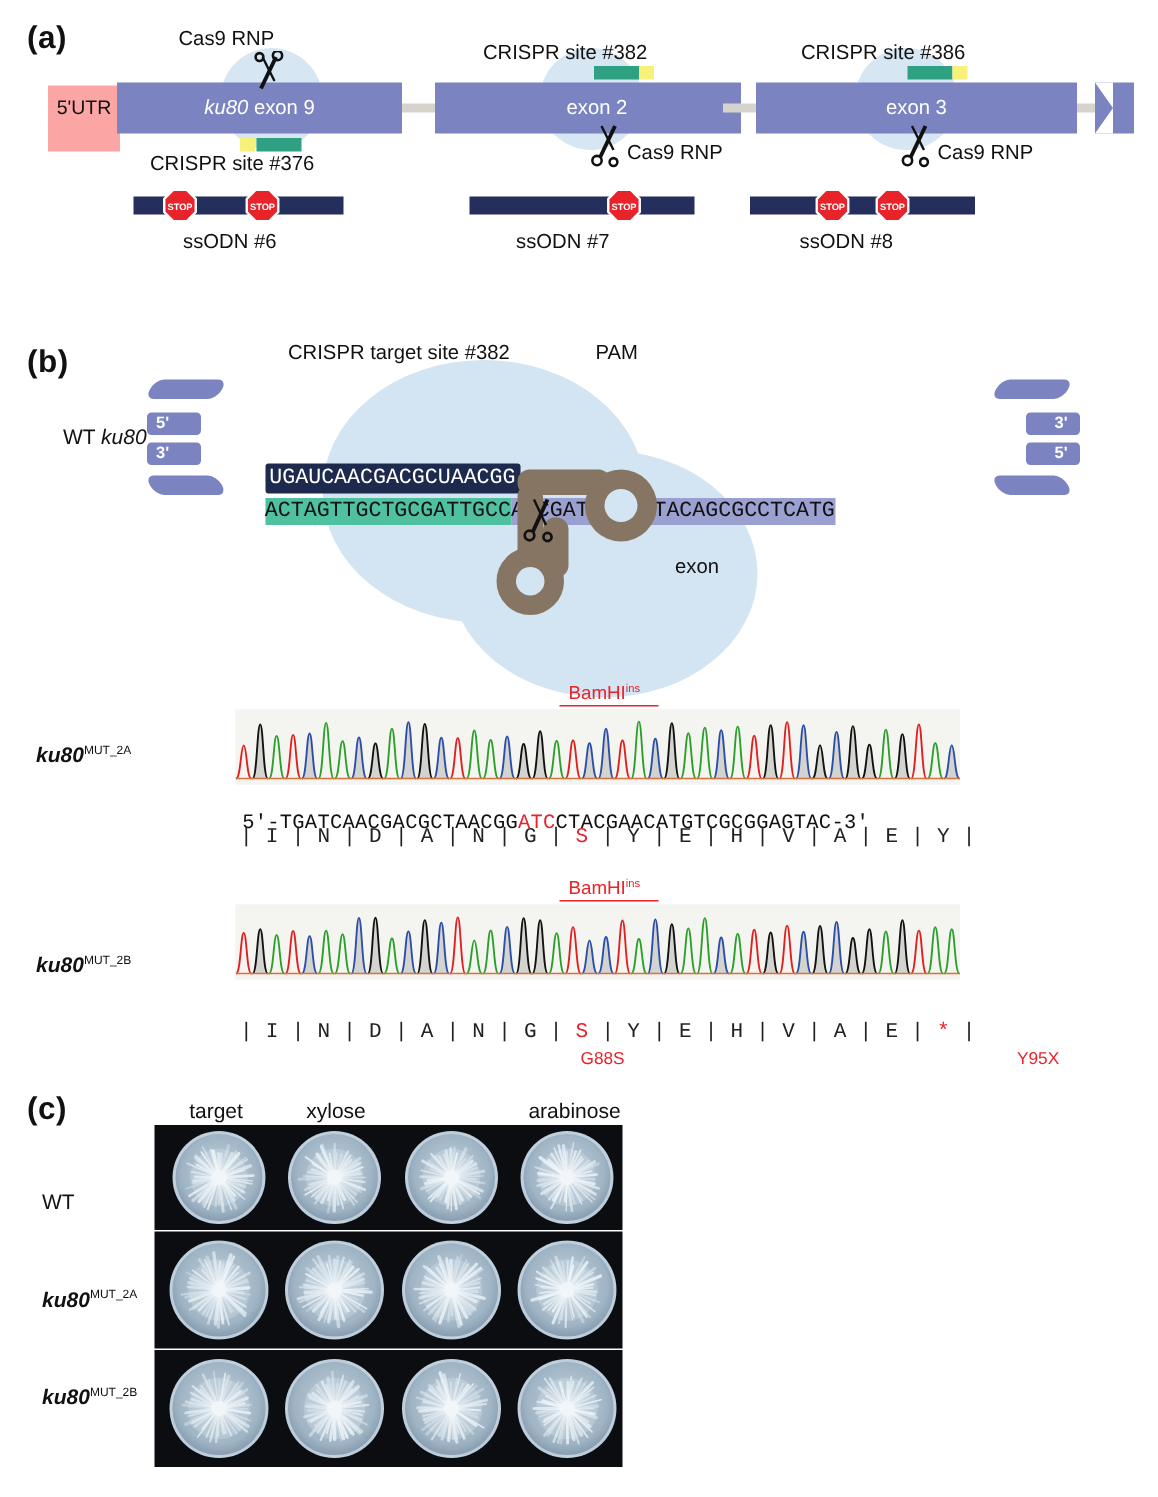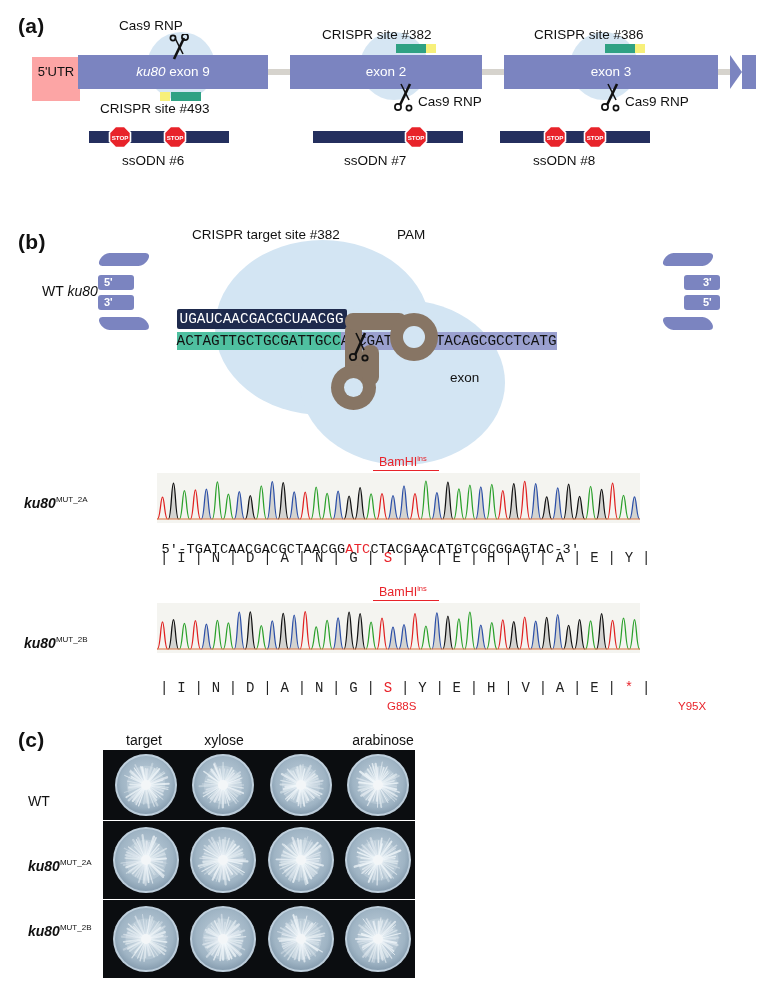--- a/index.html
+++ b/index.html
@@ -82,36 +82,36 @@
   </div>
 
   <div class="exon" style="left:78px;top:55px;width:190px;">
     <div class="exon-label">
       <i>ku80</i>
       <span>exon 9</span>
     </div>
   </div>
   <div class="intron" style="left:268px;top:69px;width:22px;"></div>
 
-  <div class="exon" style="left:290px;top:55px;width:192px;">
+  <div class="exon" style="left:290px;top:55px;width:192px;padding-left:12px;">
     <div class="exon-label">exon 2</div>
   </div>
   <div class="intron" style="left:482px;top:69px;width:22px;"></div>
 
   <div class="exon" style="left:504px;top:55px;width:214px;">
     <div class="exon-label">exon 3</div>
   </div>
   <div class="intron" style="left:718px;top:69px;width:12px;"></div>
 
   <div class="exon" style="left:730px;top:55px;width:26px;"></div>
   <div class="arrowhead" style="left:730px;top:55px;border-top:17px solid #fff;border-bottom:17px solid #fff;border-left:12px solid transparent;"></div>
 
   <div class="crispr-yellow" style="left:160px;top:92px;width:10px;"></div>
   <div class="crispr-green" style="left:171px;top:92px;width:30px;"></div>
-  <div class="cap-text" style="left:100px;top:101px;">CRISPR site #493</div>
+  <div class="cap-text" style="left:100px;top:101px;">CRISPR site #376</div>
 
   <div class="crispr-green" style="left:396px;top:44px;width:30px;"></div>
   <div class="crispr-yellow" style="left:426px;top:44px;width:10px;"></div>
   <div class="cap-text" style="left:322px;top:27px;">CRISPR site #382</div>
 
   <div class="crispr-green" style="left:605px;top:44px;width:30px;"></div>
   <div class="crispr-yellow" style="left:635px;top:44px;width:10px;"></div>
   <div class="cap-text" style="left:534px;top:27px;">CRISPR site #386</div>
 
   <div class="scissors" style="left:167px;top:34px;">

